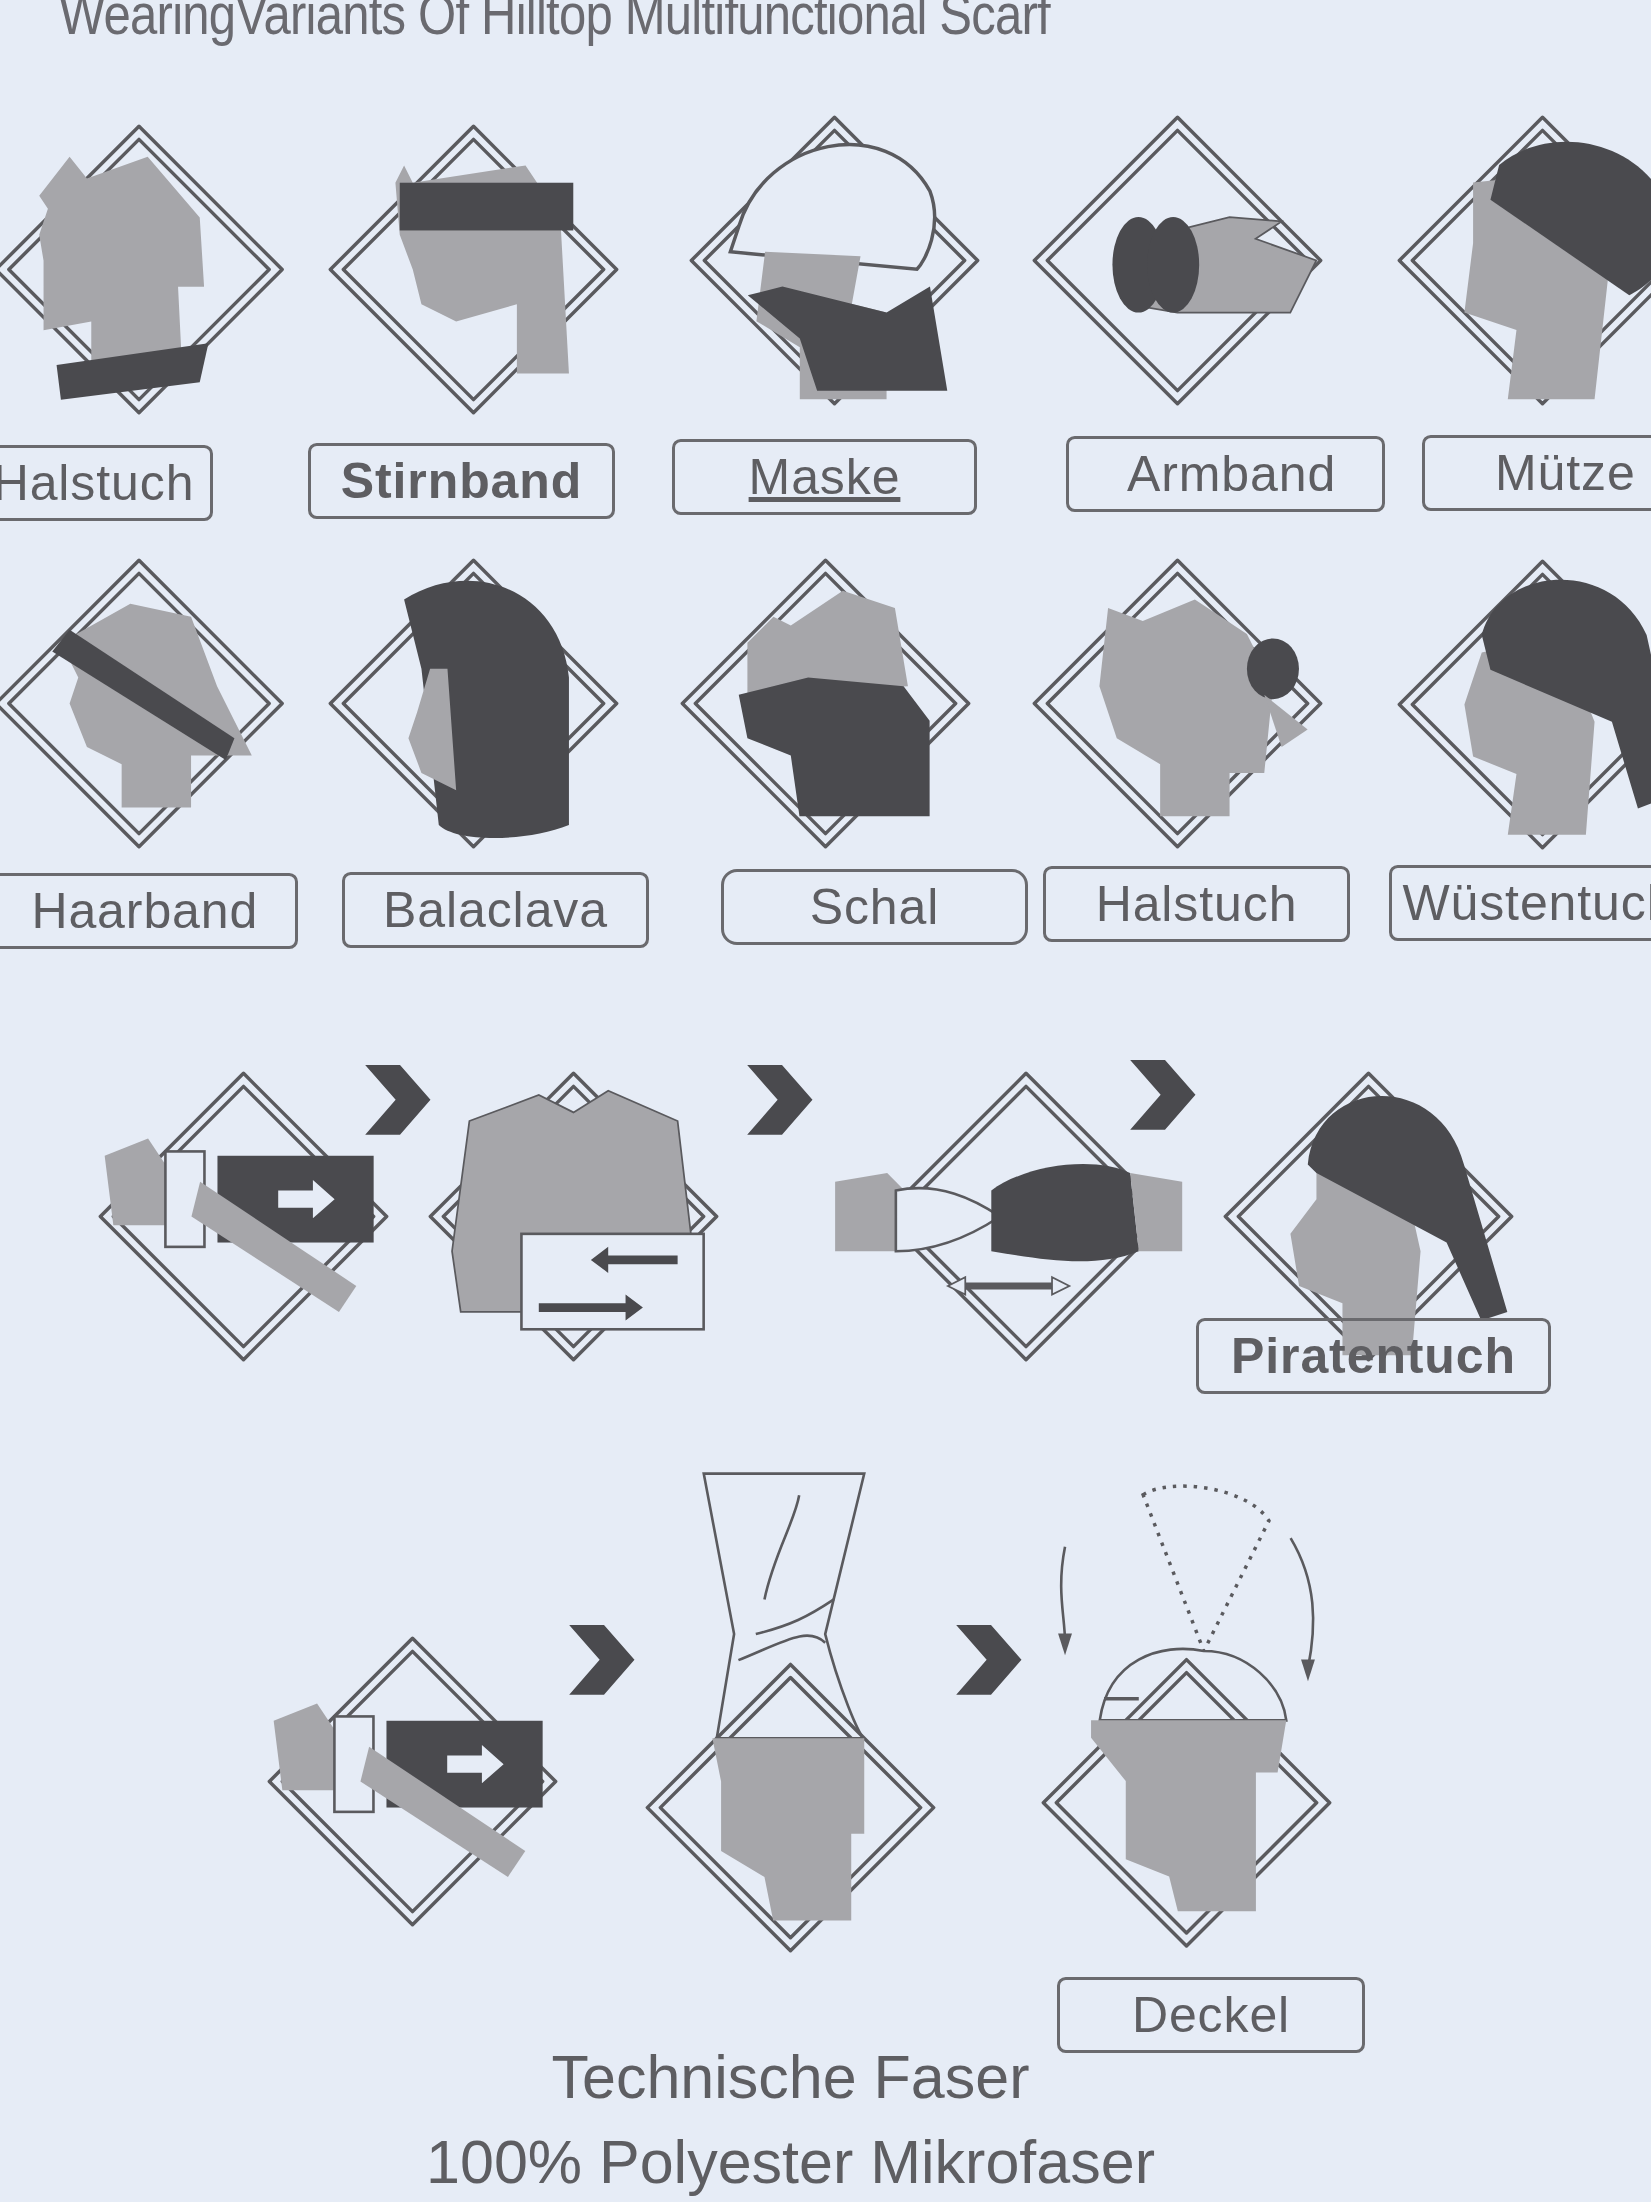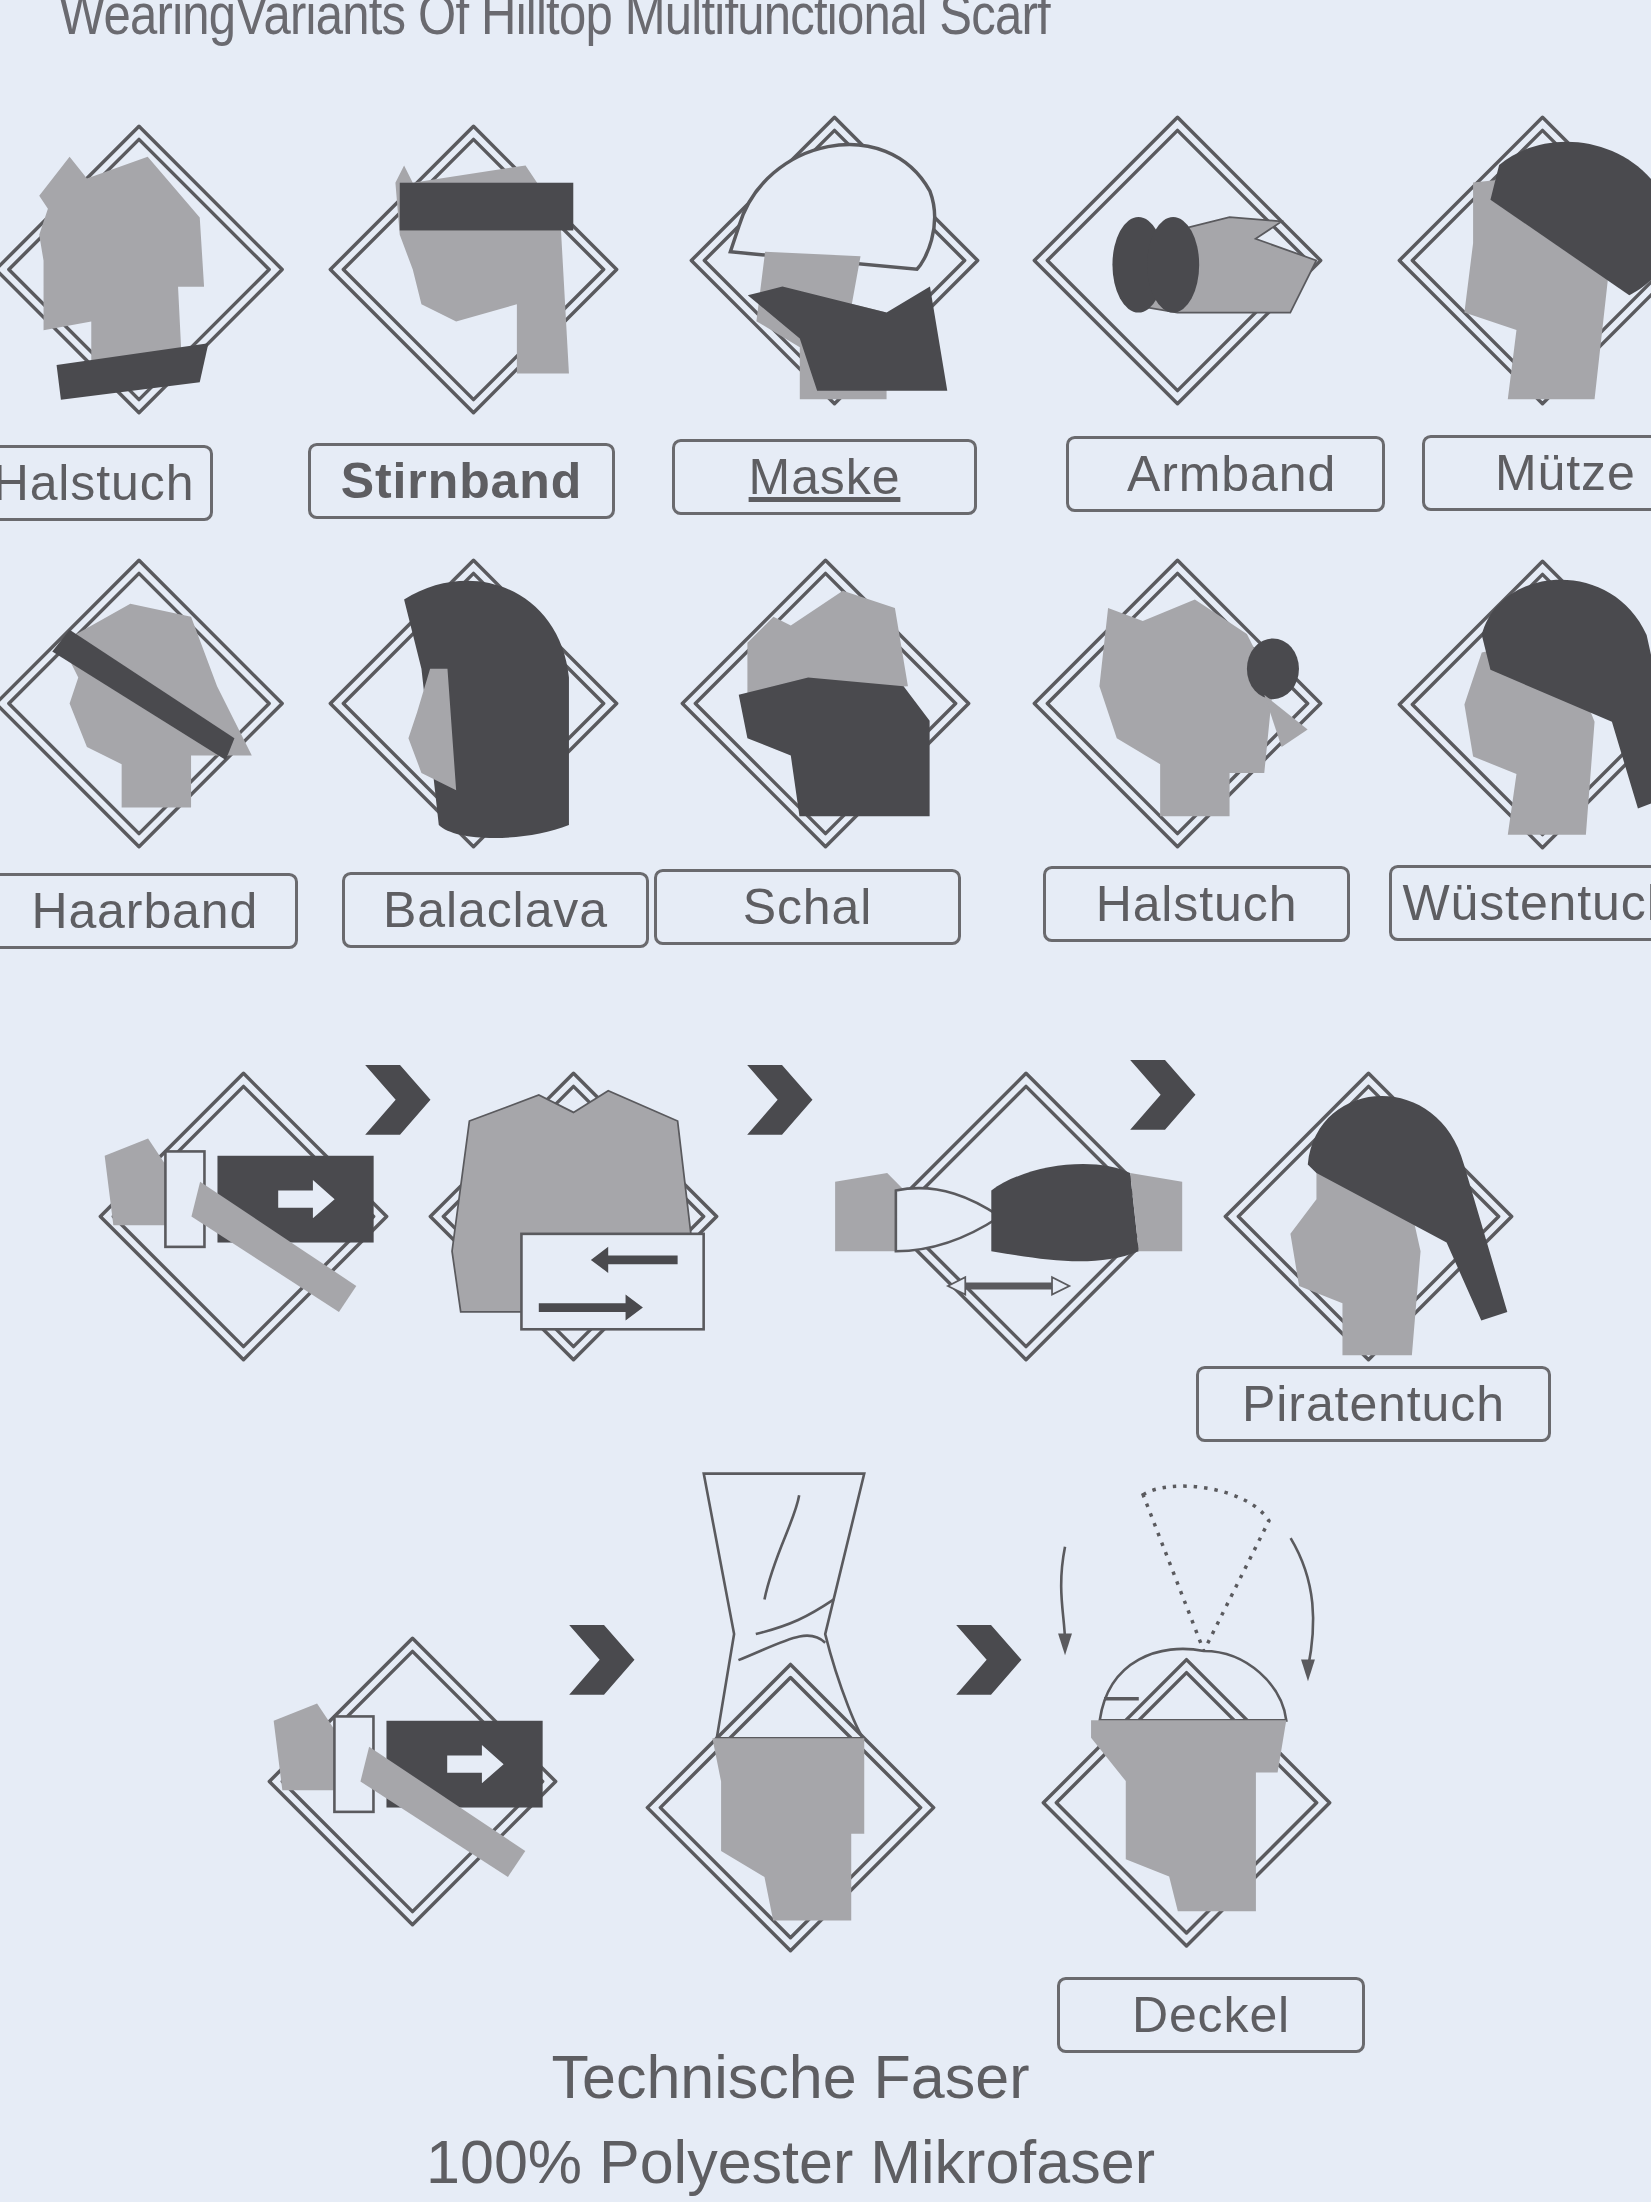--- a/index.html
+++ b/index.html
@@ -121,21 +121,21 @@
 <div class="fig" style="left:1395px;top:548px;">
   <svg width="295" height="313" viewBox="-170 -180 340 360">
     <use href="#diamond"></use>
     <path d="M-70,-60 L20,-80 L60,20 L50,150 L-40,150 L-30,80 L-80,60 L-90,0 Z" fill="#a6a6aa"></path>
     <path d="M-70,-80 C-50,-160 80,-170 120,-80 L160,100 L110,120 L80,20 L-60,-40 Z" fill="#4a4a4e"></path>
   </svg>
 </div>
 
 <div class="label" style="left:-8.7px;top:873px;width:301px;">Haarband</div>
 <div class="label" style="left:342px;top:872px;width:301px;">Balaclava</div>
-<div class="label" style="left:654px;top:869px;width:301px;">Schal</div>
+<div class="label" style="left:721px;top:869px;width:301px;border-radius:16px;">Schal</div>
 <div class="label" style="left:1043px;top:866px;width:301px;">Halstuch</div>
 <div class="label" style="left:1389px;top:865px;width:295px;text-align:left;padding-left:10.4px;">Wüstentuch</div>
 
 <div class="fig" style="left:96px;top:1069px;">
   <svg width="295" height="295" viewBox="-170 -170 340 340">
     <use href="#diamond"></use>
     <path d="M-160,-70 L-110,-90 L-90,-60 L-90,10 L-150,10 Z" fill="#a6a6aa"></path>
     <rect x="-30" y="-70" width="180" height="100" fill="#4a4a4e"></rect>
     <rect x="-90" y="-75" width="45" height="110" fill="#e6ecf6" stroke="#5a5a5e" stroke-width="3"></rect>
     <path d="M-50,-40 L130,80 L110,110 L-60,0 Z" fill="#a6a6aa"></path>
@@ -174,21 +174,21 @@
     <use href="#chevron"></use>
   </svg>
 
 <div class="fig" style="left:1221px;top:1060px;">
   <svg width="295" height="313" viewBox="-170 -180 340 360">
     <use href="#diamond"></use>
     <path d="M-60,-60 L40,-50 L60,40 L50,160 L-30,160 L-30,100 L-80,80 L-90,20 L-60,-20 Z" fill="#a6a6aa"></path>
     <path d="M-70,-60 C-60,-160 80,-170 110,-60 L160,110 L130,120 L90,30 L-60,-50 Z" fill="#4a4a4e"></path>
   </svg>
 </div>
-<div class="label" style="left:1196px;top:1366px;width:349px;">Piratentuch</div>
+<div class="label" style="left:1196px;top:1318px;width:349px;font-weight:bold;">Piratentuch</div>
 
 <div class="fig" style="left:265px;top:1634px;">
   <svg width="295" height="295" viewBox="-170 -170 340 340">
     <use href="#diamond"></use>
     <path d="M-160,-70 L-110,-90 L-90,-60 L-90,10 L-150,10 Z" fill="#a6a6aa"></path>
     <rect x="-30" y="-70" width="180" height="100" fill="#4a4a4e"></rect>
     <rect x="-90" y="-75" width="45" height="110" fill="#e6ecf6" stroke="#5a5a5e" stroke-width="3"></rect>
     <path d="M-50,-40 L130,80 L110,110 L-60,0 Z" fill="#a6a6aa"></path>
     <path d="M40,-30 L80,-30 L80,-42 L105,-20 L80,2 L80,-10 L40,-10 Z" fill="#e6ecf6"></path>
   </svg>

